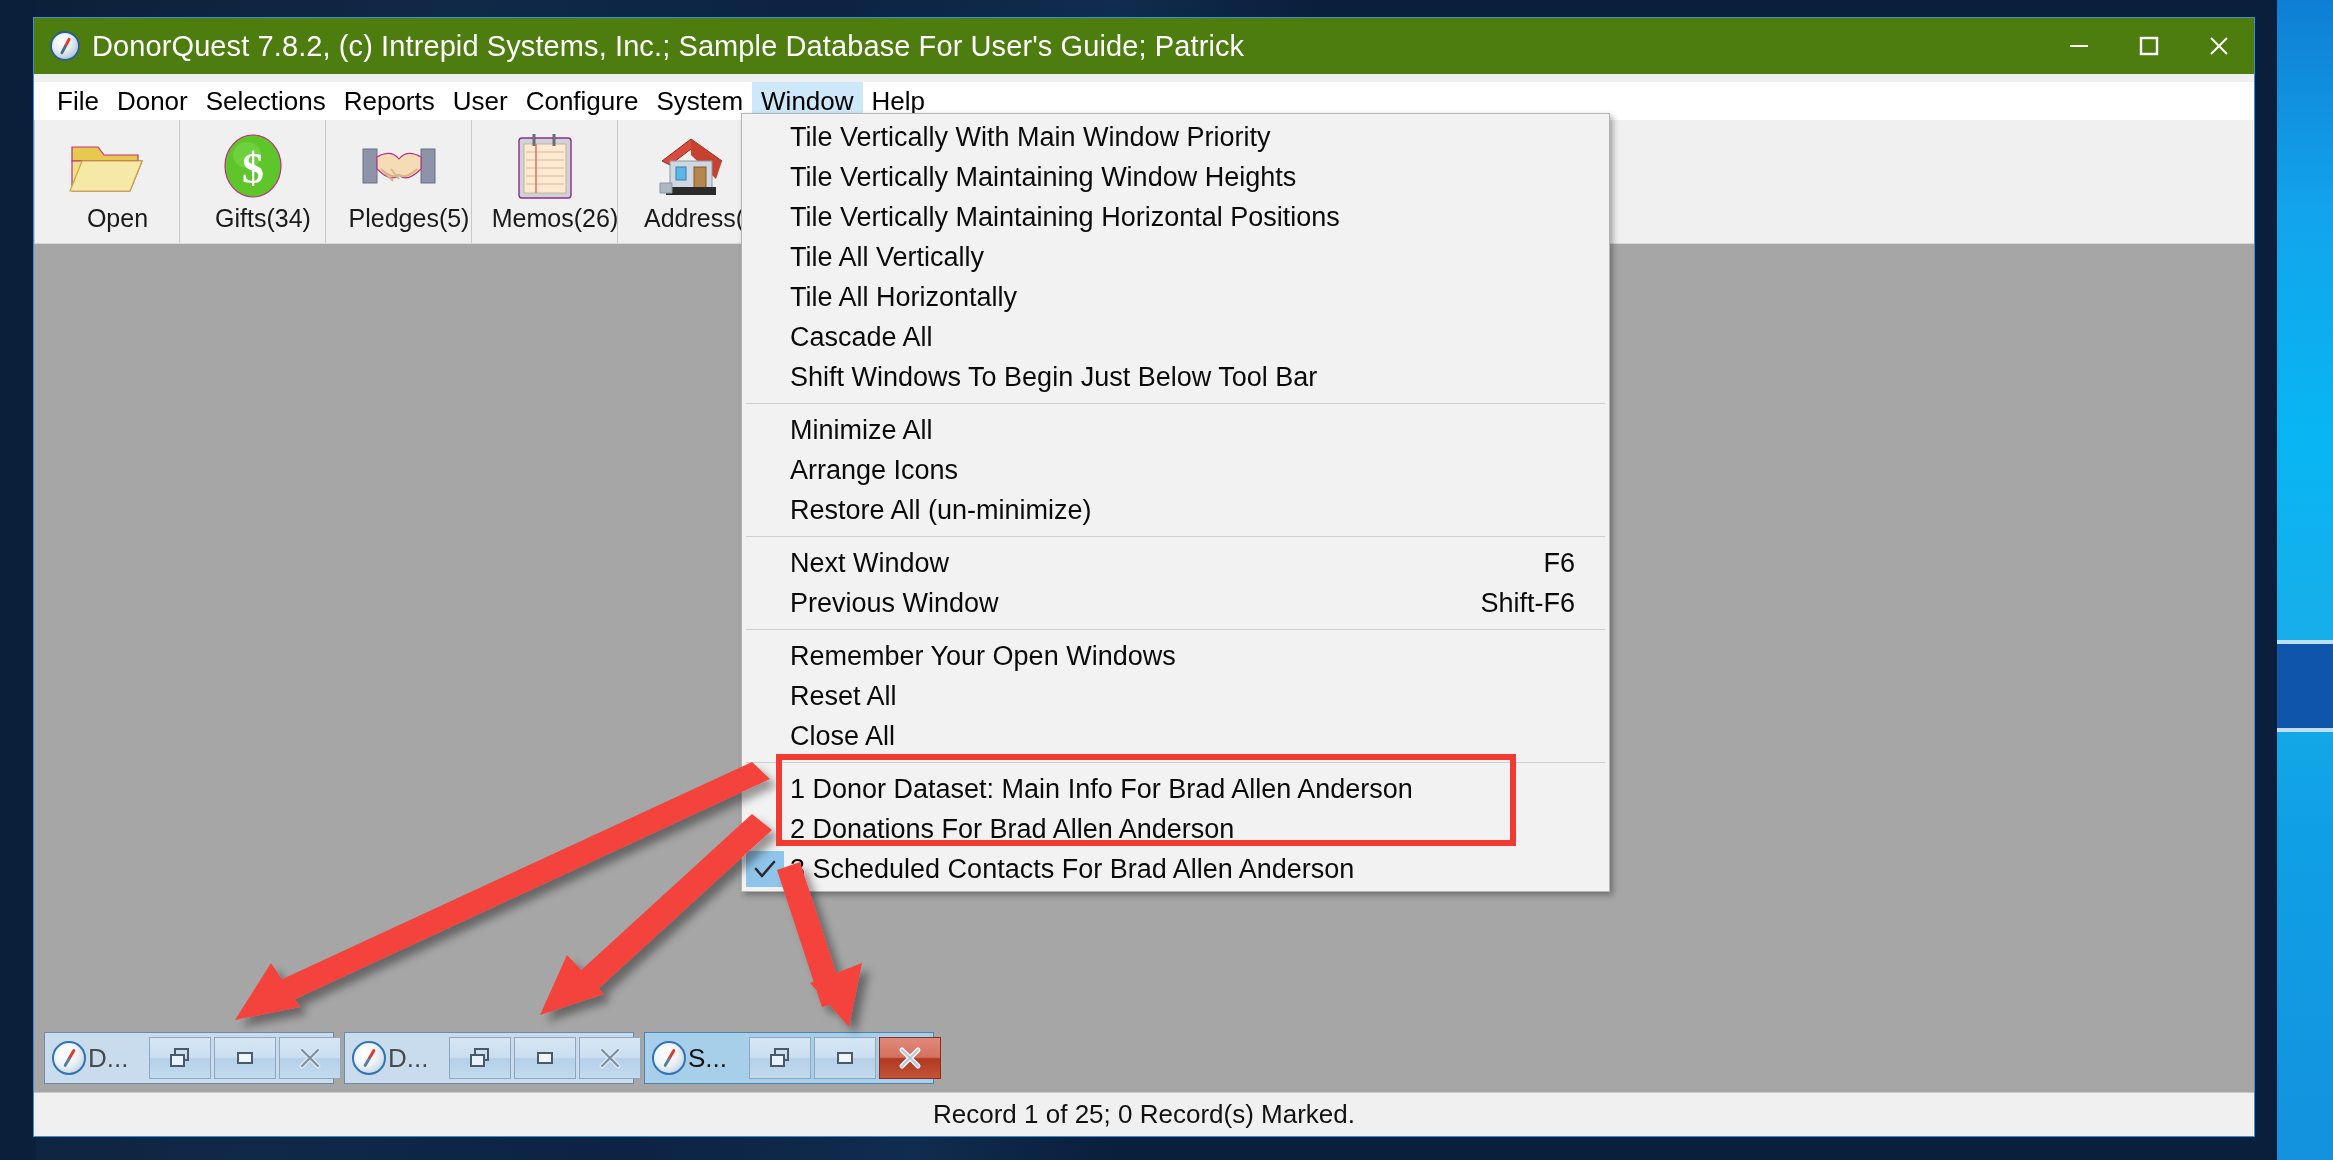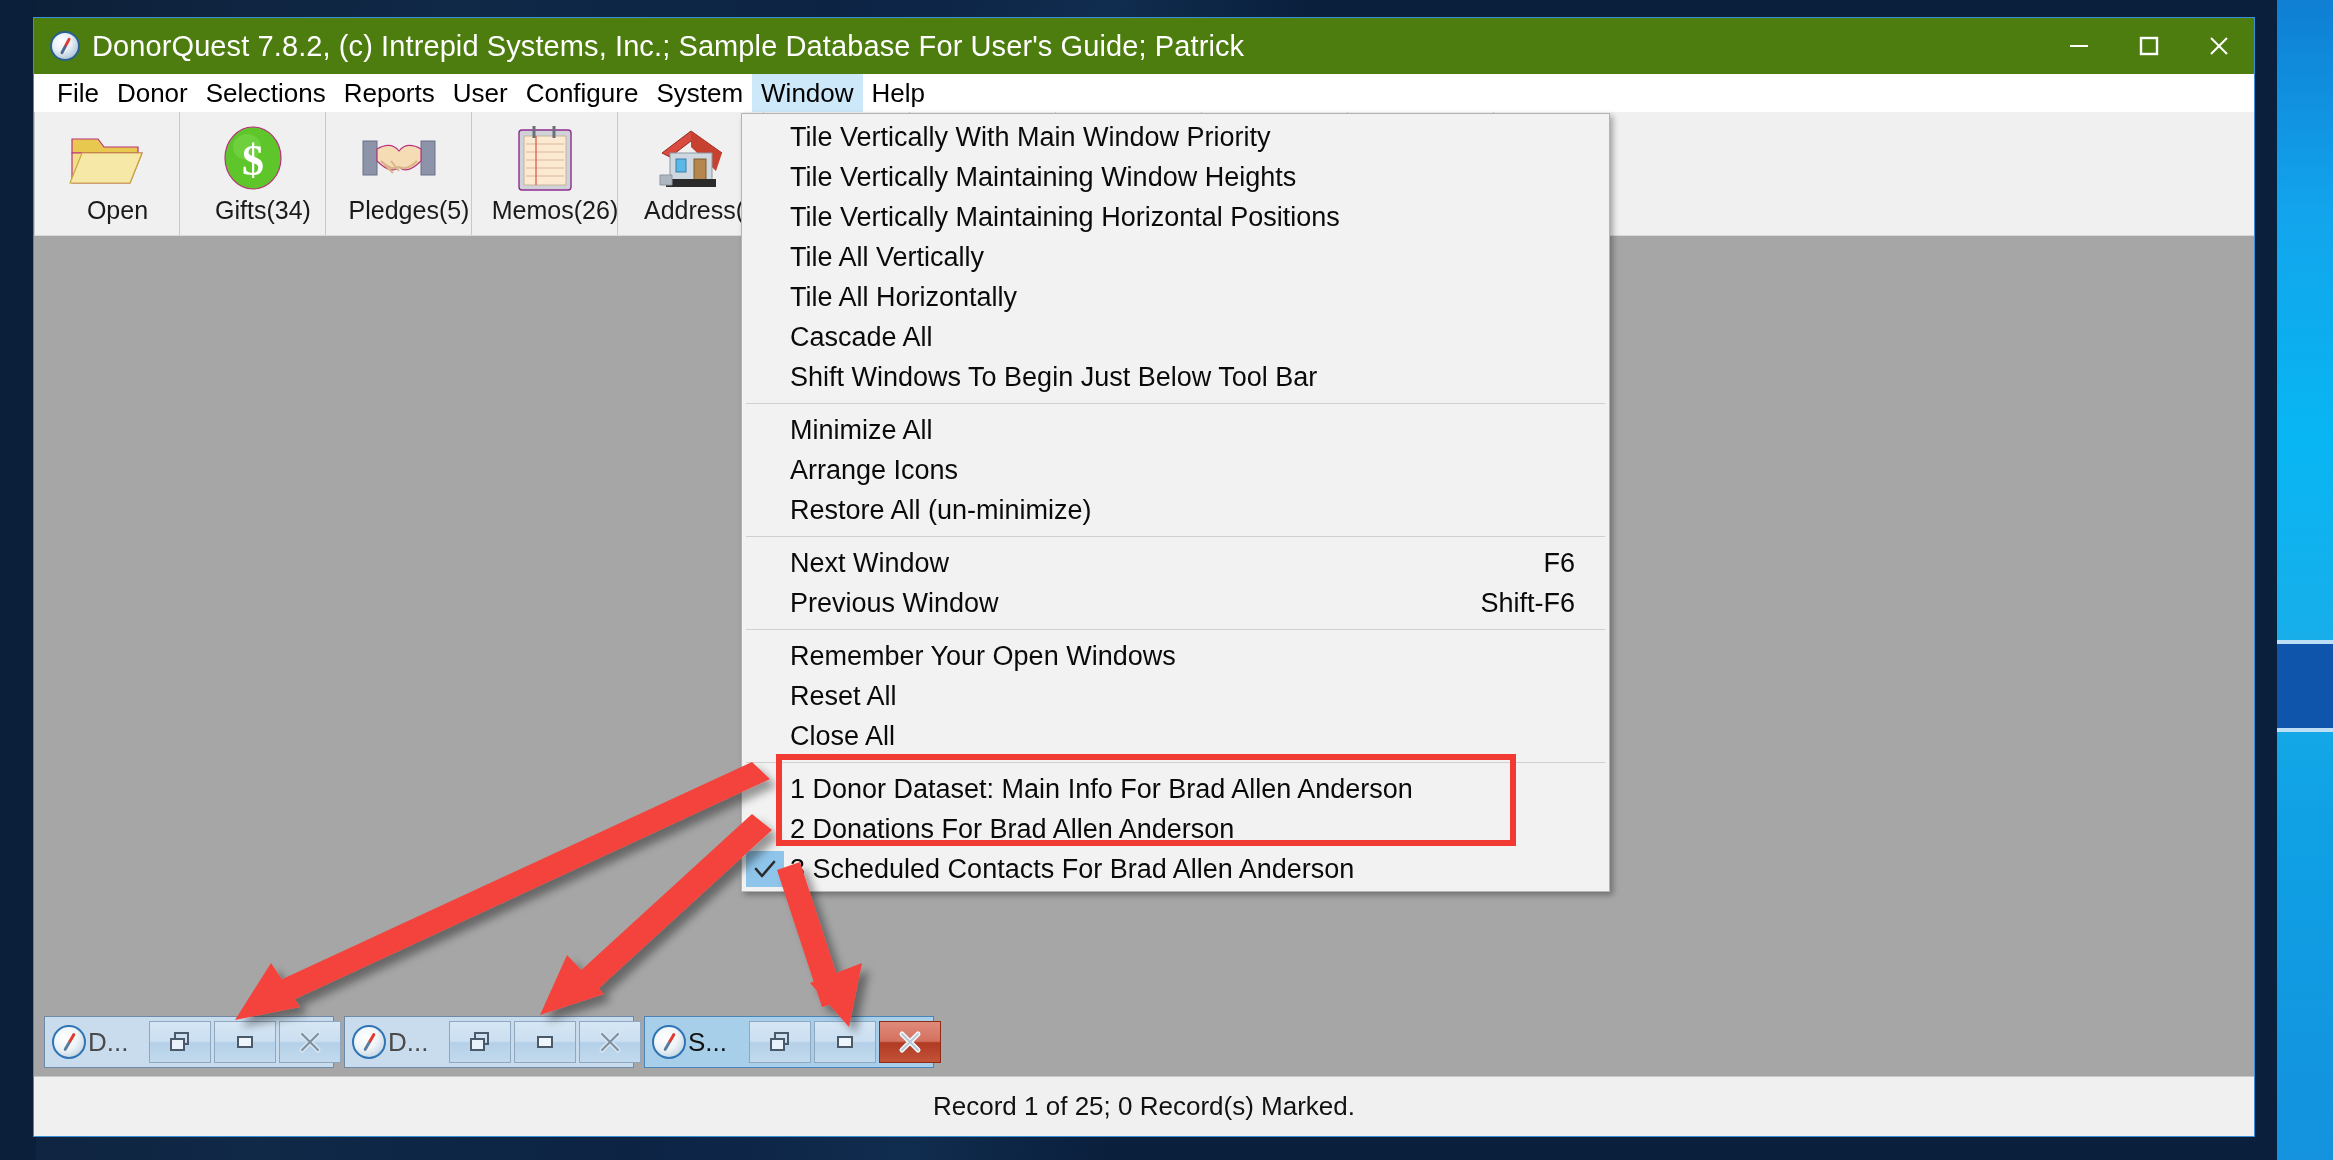--- a/index.html
+++ b/index.html
@@ -67,21 +67,21 @@
   #win-controls { position: absolute; right: 0; top: 0; height: 56px; display: flex; }
   .win-btn {
     width: 70px; height: 56px; display: flex; align-items: center; justify-content: center;
     cursor: default;
   }
   .win-btn svg { display: block; }
 
   
   #menubar {
     height: 38px; background: #ffffff; display: flex; align-items: stretch;
-    flex: none; padding-left: 14px; position: relative; z-index: 40;
+    flex: none; padding-left: 14px; position: relative; z-index: 40; margin-top: 8px;
   }
   .menu-item {
     display: flex; align-items: center; padding: 0 9px;
     font-size: 26px; color: #000; white-space: nowrap; cursor: default;
   }
   .menu-item.active { background: #cde8f9; }
 
   
   #toolbar {
     height: 124px; background: #f0f0f0; display: flex; align-items: stretch;
@@ -127,21 +127,21 @@
     background: linear-gradient(180deg,#d6e6f4 0%,#cbdff1 48%,#b4d0e8 52%,#c3daee 100%);
     display: flex; align-items: center; justify-content: center;
   }
   .mini-btn.close {
     background: linear-gradient(180deg,#e08a7c 0%,#d4715f 48%,#b03a22 52%,#c35338 100%);
     border-color: #8e2c18;
   }
 
   
   #statusbar {
-    height: 60px; flex: none; background: #f0f0f0; border-top: 1px solid #c9c9c9;
+    height: 44px; flex: none; background: #f0f0f0; border-top: 1px solid #c9c9c9;
     display: flex; align-items: center; justify-content: center;
     font-size: 26px; color: #111;
   }
 
   
   #window-menu {
     position: absolute;
     left: 741px; top: 113px; width: 869px;
     background: #f2f2f2;
     border: 1px solid #b4b4b4;

